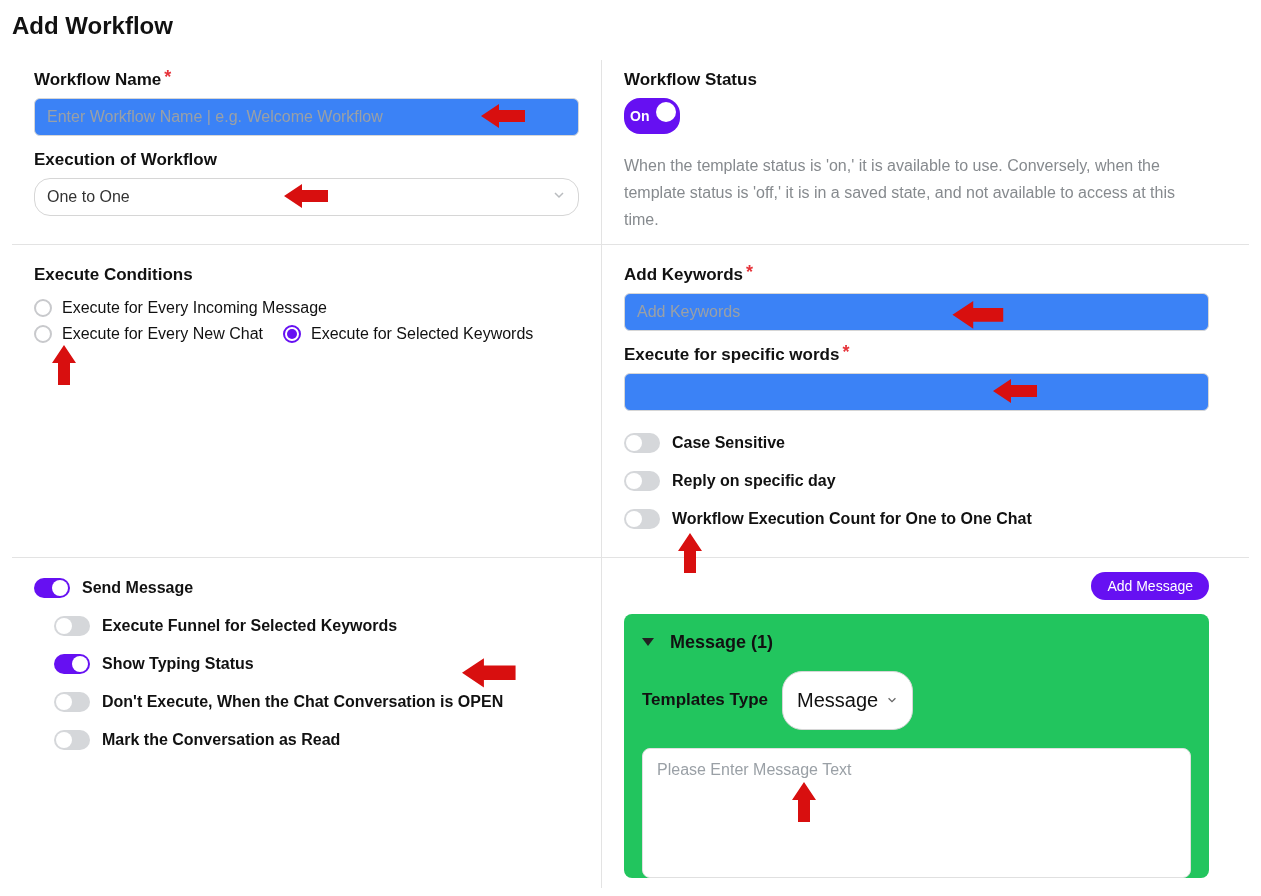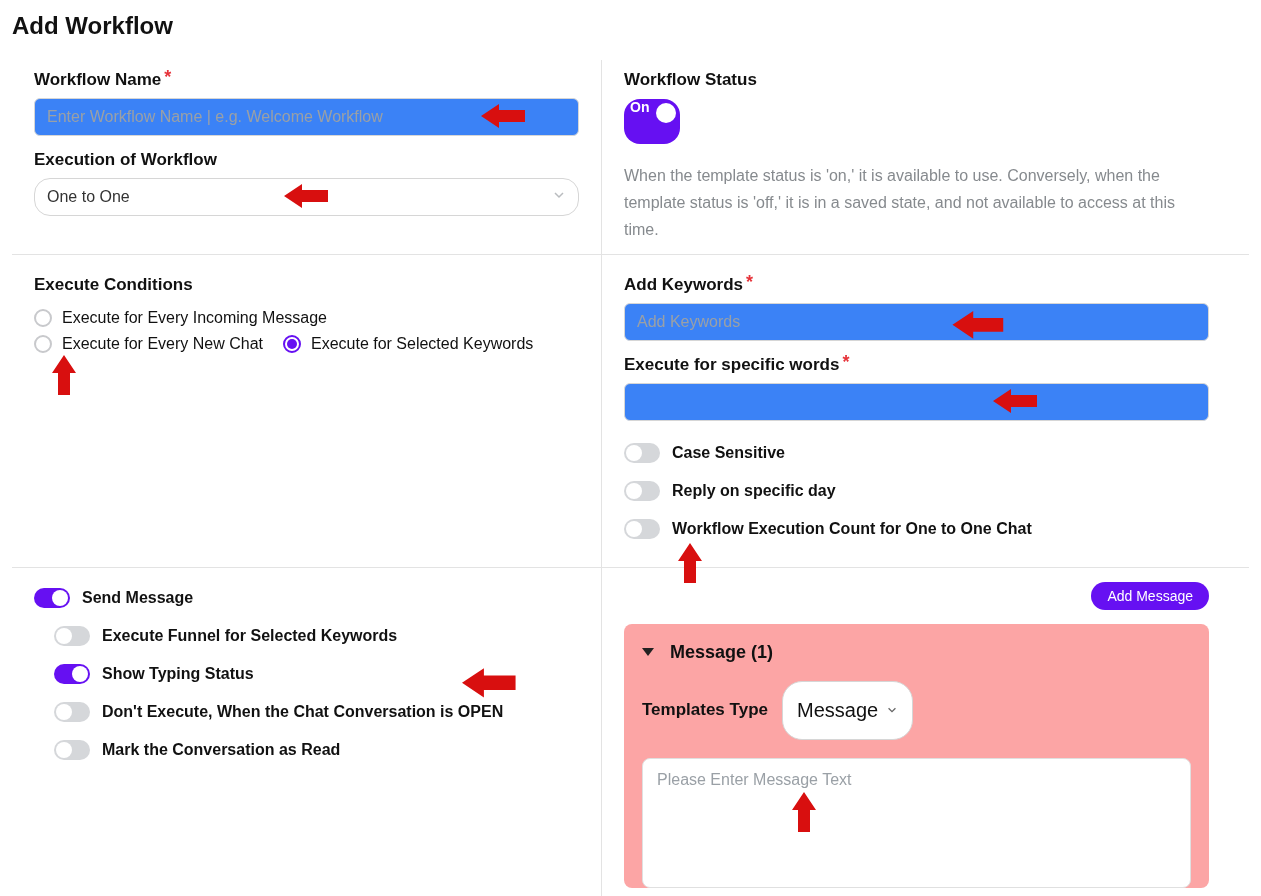--- a/index.html
+++ b/index.html
@@ -16,33 +16,33 @@
 .select { width: 100%; border: 1px solid #d6d6d6; border-radius: 16px; padding: 9px 12px; font-size: 16px; color: #333; display: flex; justify-content: space-between; align-items: center; background: #fff; cursor: pointer; }
 .chev { color: #bfc3c7; }
 .help { color: #868a8e; font-size: 16px; line-height: 1.7; }
 .section-divider { border-bottom: 1px solid #e3e3e3; }
 
 .toggle { position: relative; width: 36px; height: 20px; border-radius: 12px; background: #d5d7da; display: inline-block; vertical-align: middle; cursor: pointer; }
 .toggle .knob { position: absolute; top: 2px; left: 2px; width: 16px; height: 16px; border-radius: 50%; background: #fff; }
 .toggle.on { background: #6610f2; }
 .toggle.on .knob { left: auto; right: 2px; }
 
-.toggle-lg { position: relative; width: 56px; height: 45px; border-radius: 16px; background: #6610f2; color: #fff; display: inline-flex; padding: 0 6px; cursor: pointer; }
+.toggle-lg { position: relative; width: 56px; height: 36px; border-radius: 16px; background: #6610f2; color: #fff; display: inline-flex; align-items: center; padding: 0 6px; cursor: pointer; }
 .toggle-lg .txt { font-size: 14px; font-weight: 600; }
 .toggle-lg .knob { position: absolute; right: 4px; top: 4px; width: 20px; height: 20px; border-radius: 50%; background: #fff; }
 
 .radio { width: 18px; height: 18px; border: 2px solid #c8c9cc; border-radius: 50%; display: inline-block; vertical-align: middle; margin-right: 10px; cursor: pointer; }
 .radio.checked { border-color: #6610f2; position: relative; }
 .radio.checked::after { content: ""; position: absolute; top: 2px; left: 2px; width: 10px; height: 10px; border-radius: 50%; background: #6610f2; }
 
 .optline { display: flex; align-items: center; font-size: 16px; gap: 0; margin-bottom: 8px; }
 .tog-line { display: flex; align-items: center; gap: 12px; font-size: 16px; font-weight: 600; margin-bottom: 18px; }
 .tog-line.sub { font-weight: 600; margin-left: 20px; }
 .btn-add { background: #6610f2; color: #fff; border: none; border-radius: 20px; padding: 6px 16px; font-size: 14px; font-weight: 500; cursor: pointer; }
-.msg-panel { background: #fca5a5; border-radius: 8px; padding: 18px 18px 0 18px; }
+.msg-panel { background: #22c55e; border-radius: 8px; padding: 18px 18px 0 18px; }
 .msg-head { display: flex; align-items: center; gap: 16px; font-size: 18px; font-weight: 700; margin-bottom: 18px; }
 .tri { width: 0; height: 0; border-left: 6px solid transparent; border-right: 6px solid transparent; border-top: 8px solid #222; cursor: pointer; }
 .tplrow { display: flex; align-items: center; gap: 14px; font-size: 17px; font-weight: 600; margin-bottom: 18px; }
 .pill { background: #fff; border: 1px solid #d6d6d6; border-radius: 20px; padding: 17px 14px; display: inline-flex; align-items: center; gap: 8px; font-size: 20px; font-weight: 500; cursor: pointer; }
 .msgbox { background: #fff; border: 1px solid #e0e0e0; border-radius: 8px; min-height: 130px; padding: 12px 14px; color: #9aa0a6; font-size: 16px; }
 .hint-abs { position: absolute; }
 .relwrap { position: relative; }
 </style>
 </head>
 <body>

